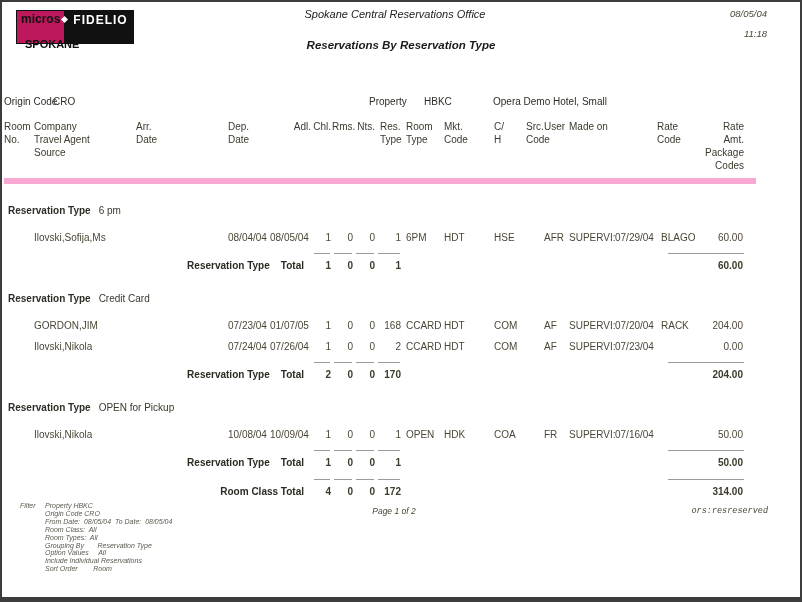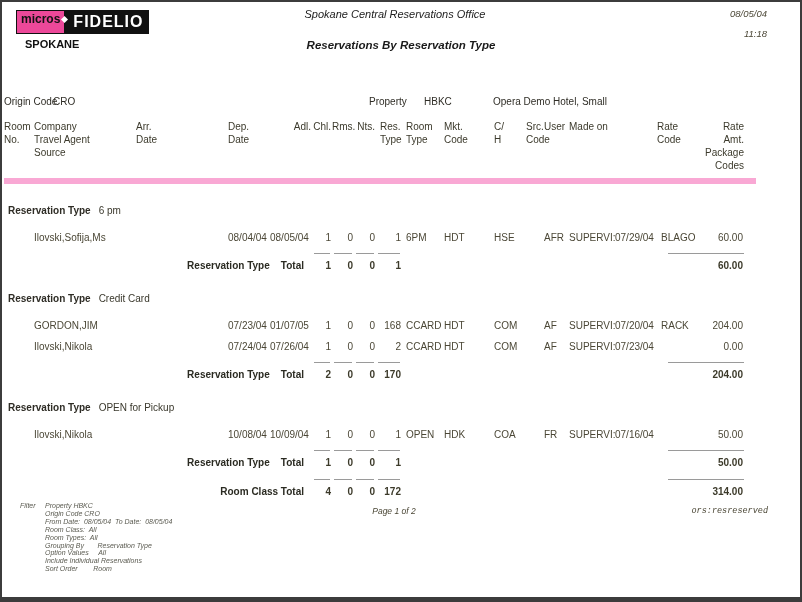--- a/index.html
+++ b/index.html
@@ -6,24 +6,24 @@
   .page{
     width:802px;height:602px;box-sizing:border-box;position:relative;
     background:#fff;overflow:hidden;
     font-family:"Liberation Sans","DejaVu Sans",sans-serif;
     border:2px solid #3c3c3c;border-bottom-width:5px;
     color:#2f2d26;
   }
   
   .hdr{position:relative;height:88px;}
   .logo{position:absolute;left:14px;top:8px;display:flex;align-items:stretch;}
-  .logo .micros{border:1px solid #111;color:#111;background:#ec4899;font-weight:bold;
+  .logo .micros{border:1px solid #111;color:#111;background:#be185d;font-weight:bold;
     font-size:12px;padding:1px 4px 2px 4px;letter-spacing:0px;}
-  .logo .fidelio{background:#111;color:#fff;font-weight:bold;font-size:16px;
-    padding:3px 6px 3px 8px;letter-spacing:1px;position:relative;display:flex;align-items:center;}
+  .logo .fidelio{background:#111;color:#fff;font-weight:bold;font-size:12px;
+    padding:3px 6px 17px 8px;letter-spacing:1px;position:relative;display:flex;align-items:center;}
   .logo .diamond{position:absolute;left:-3px;top:7px;width:5px;height:5px;background:#fff;transform:rotate(45deg);}
   .office{position:absolute;left:23px;top:36px;font-weight:bold;font-size:11px;color:#111;}
   .rtitle{position:absolute;left:0;right:12px;top:6px;text-align:center;font-style:italic;font-size:11px;color:#222;}
   .rsub{position:absolute;left:0;right:0;top:37px;text-align:center;font-style:italic;font-weight:bold;font-size:11.5px;color:#1a1a1a;}
   .dt{position:absolute;right:33px;top:6px;text-align:right;font-style:italic;font-size:9.5px;color:#4b4736;}
   .dt .time{margin-top:9px;}
   
   .body{padding:0 44px 0 2px;}
   .info{position:relative;height:14px;margin-top:6px;font-size:10px;}
   .info span{position:absolute;top:0;}

